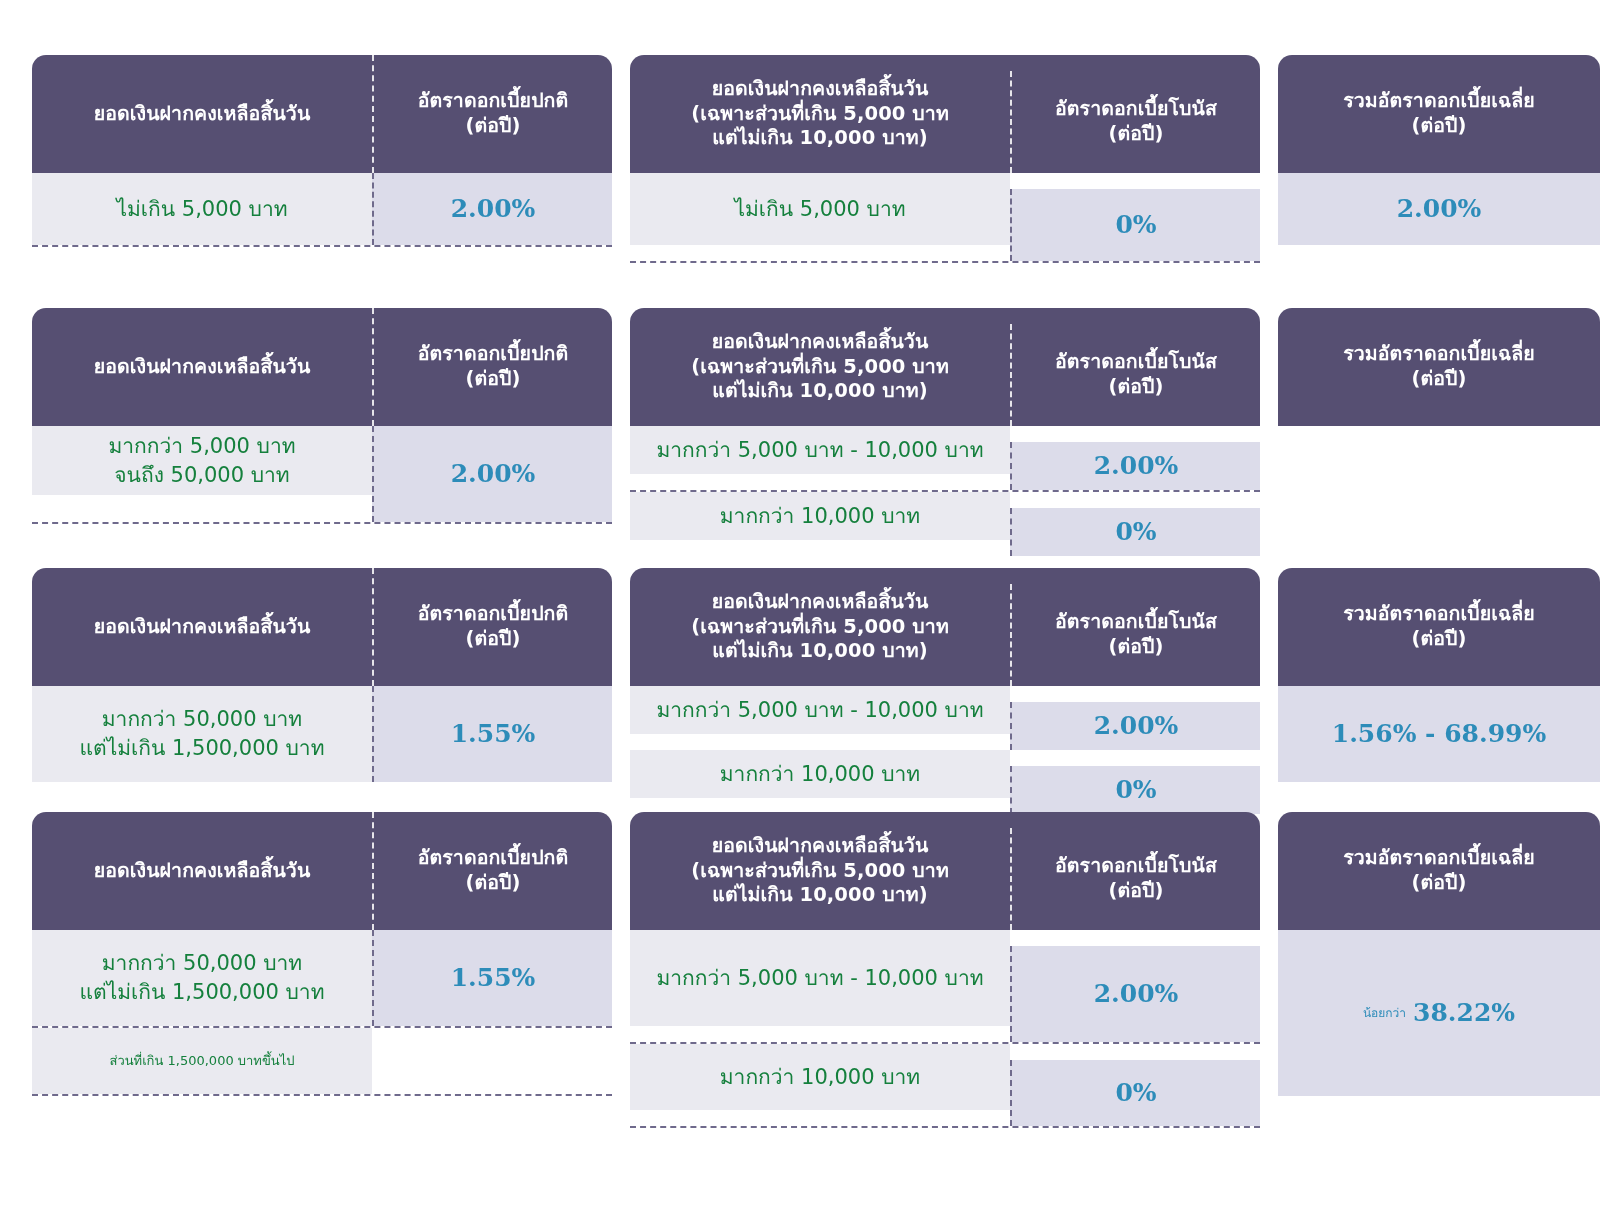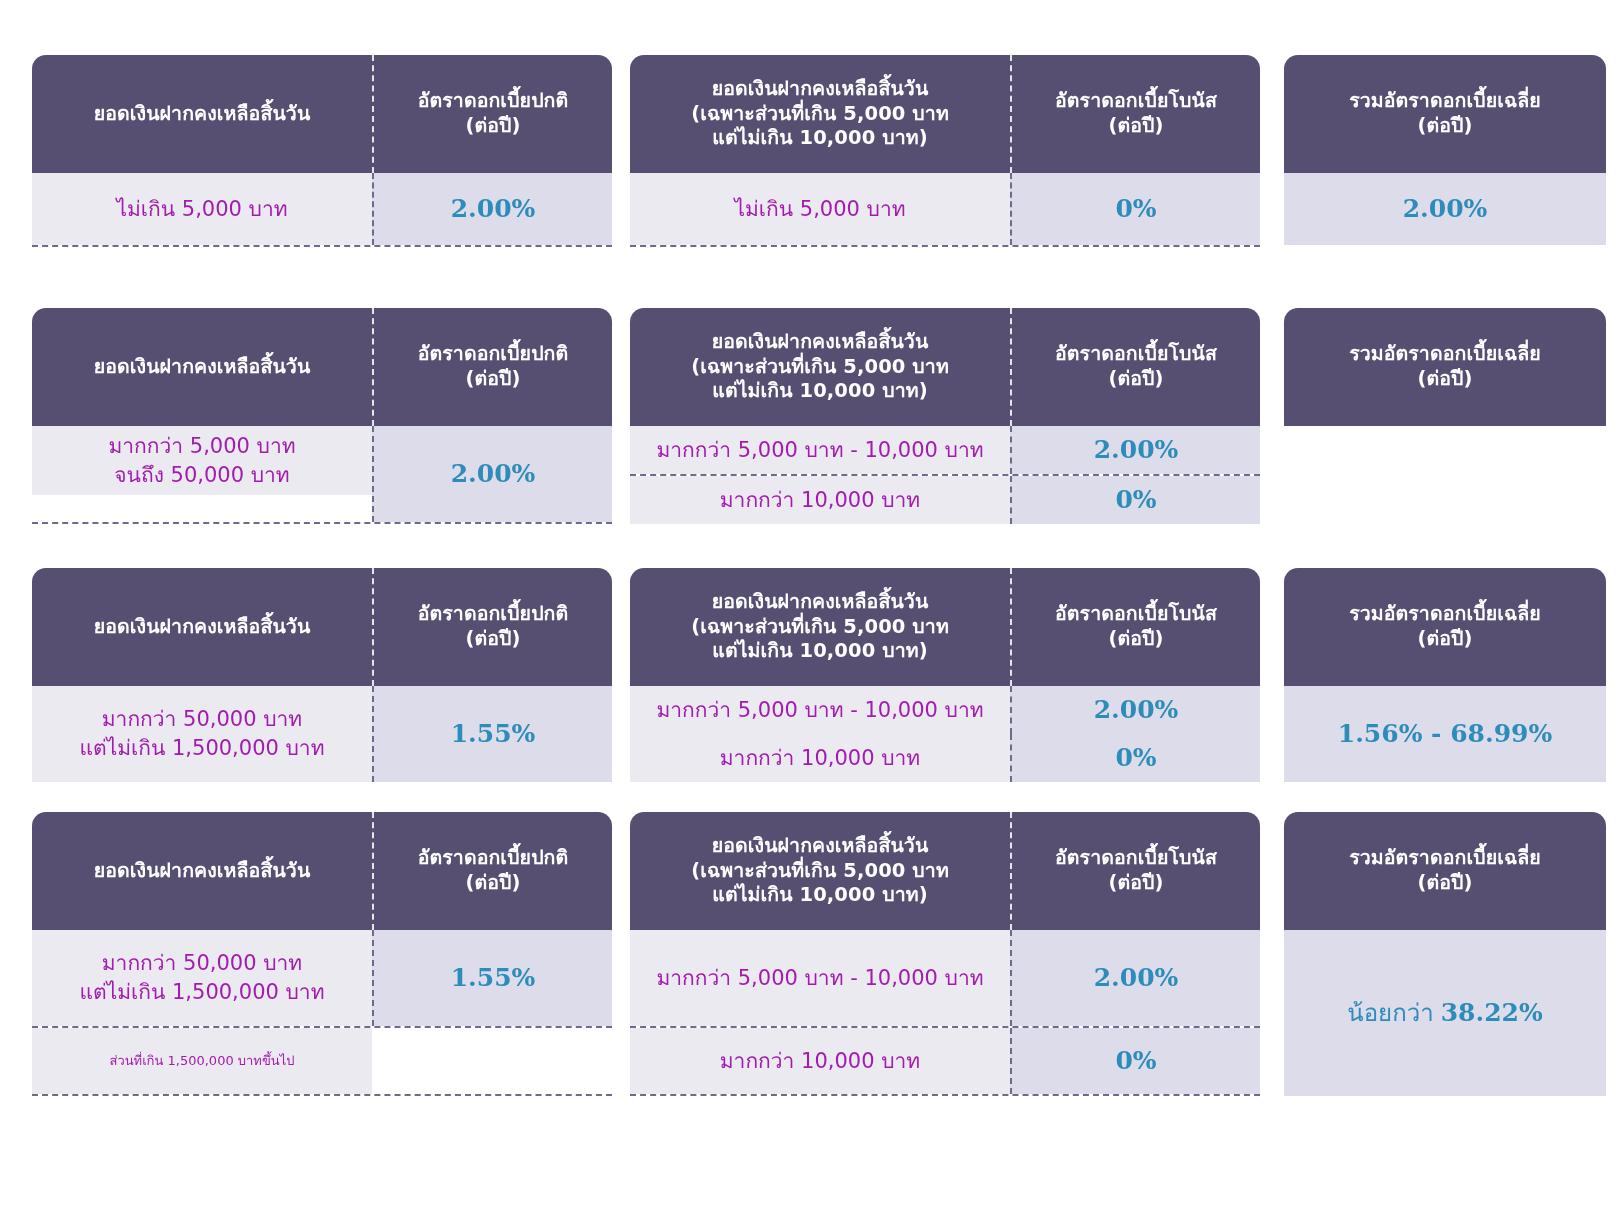--- a/index.html
+++ b/index.html
@@ -31,21 +31,21 @@
   }
 
   .card {
     position: relative;
     display: flex;
     flex-direction: column;
     box-sizing: border-box;
   }
   .card.grp-a { margin-left: 32px; width: 580px; }
   .card.grp-b { margin-left: 18px; width: 630px; }
-  .card.grp-c { margin-left: 24px; width: 322px; }
+  .card.grp-c { margin-left: 18px; width: 322px; }
 
   
   .chead {
     display: flex;
     background: #564f72;
     border-radius: 14px 14px 0 0;
     overflow: hidden;
   }
   .chead .hcell {
     box-sizing: border-box;
@@ -79,46 +79,46 @@
 
   .bcell {
     box-sizing: border-box;
     display: flex;
     align-items: center;
     justify-content: center;
     text-align: center;
     padding: 12px 8px;
     font-size: 21px;
     line-height: 1.36;
-    color: #a21caf;
+    color: #15803d;
     background: #eaeaf0;
   }
   .bcell + .bcell { border-left: 2px dashed #6f6a8c; }
 
   .bcell.rate {
     background: #dcdcea;
     color: #2d8cb9;
     font-weight: bold;
     font-size: 25px;
     font-family: "DejaVu Serif", "Liberation Serif", serif;
   }
   .bcell.rate.small-pref { font-size: 25px; }
   .pref {
     font-family: "DejaVu Sans", "Liberation Sans", sans-serif;
     font-weight: normal;
-    font-size: 24px;
+    font-size: 12px;
     margin-right: 7px;
   }
 
   
   .a-c1 { width: 340px; }
   .a-c2 { width: 240px; }
   
   .b-c1 { width: 380px; }
-  .b-c2 { width: 250px; }
+  .b-c2 { width: 250px; margin-top: 16px; }
   
   .c-c1 { width: 322px; }
 
   
   .h-head-1 { height: 118px; }
 
   .nowrap { white-space: nowrap; text-align: right; }
   .twoline { white-space: pre-line; }
 </style>
 </head>

